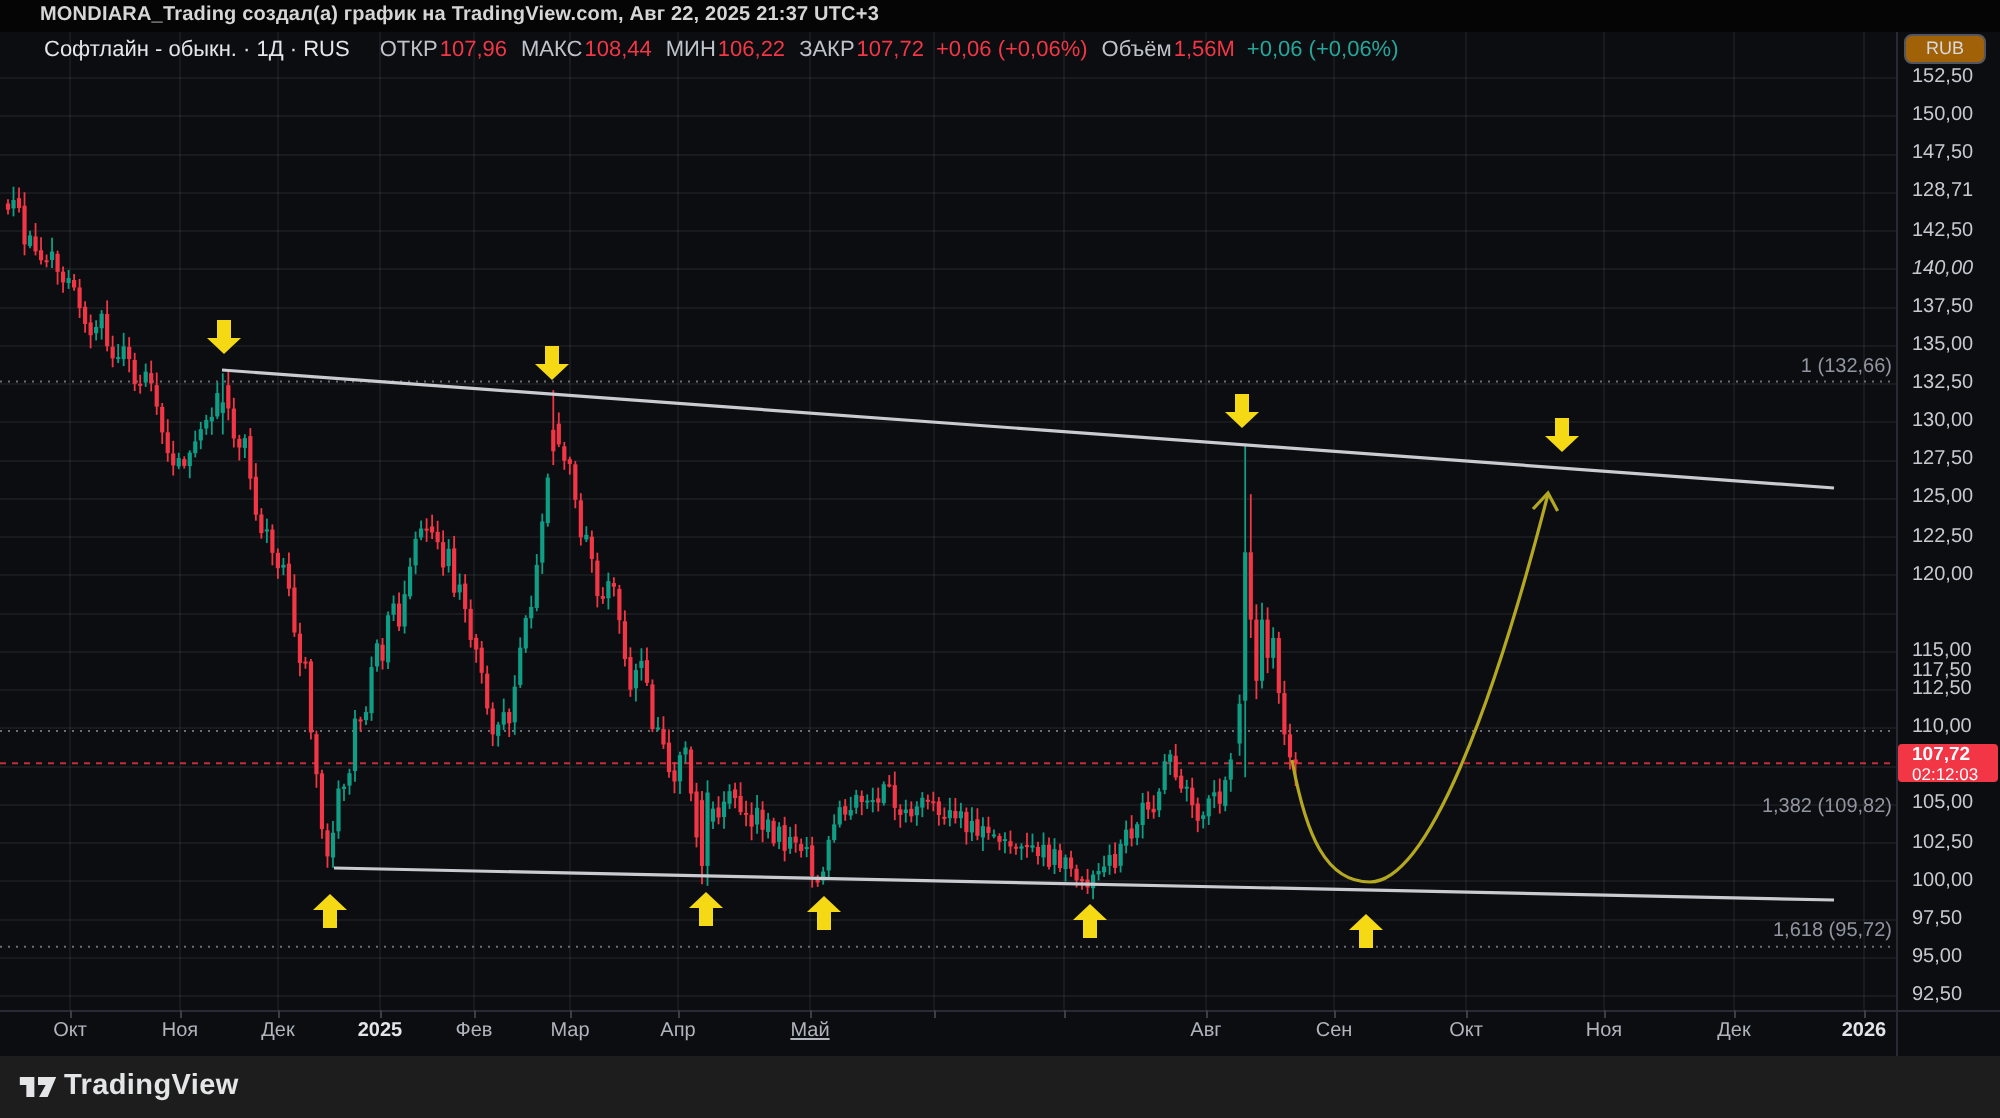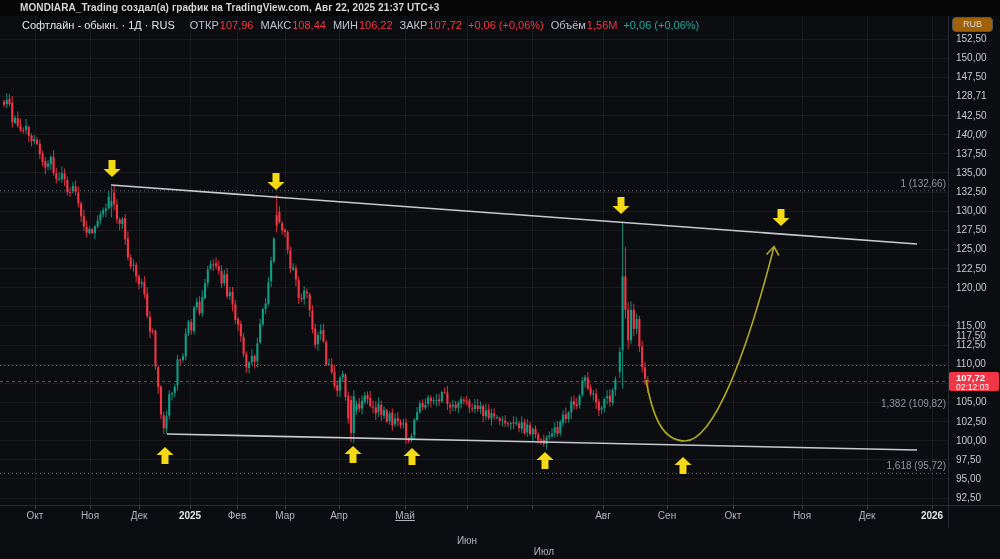--- a/index.html
+++ b/index.html
@@ -651,14 +651,21 @@
       <div class="tmark" style="left: 733px;"></div>
       <div class="ttick" style="left: 733px;">Окт</div>
       <div class="tmark" style="left: 802px;"></div>
       <div class="ttick" style="left: 802px;">Ноя</div>
       <div class="tmark" style="left: 867px;"></div>
       <div class="ttick" style="left: 867px;">Дек</div>
       <div class="tmark" style="left: 932px;"></div>
       <div class="ttick year" style="left: 932px;">2026</div>
     </div>
 
+  <div class="footer">
+    <svg class="tv-logo" width="20" height="15" viewBox="0 0 22 15">
+      <polygon points="1,2 9,2 9,13 4.6,13 4.6,6.4 1,6.4" fill="#e4e5e7"></polygon>
+      <polygon points="11,2 21,2 16.3,13 11.6,13 15.2,6.4 11,6.4" fill="#e4e5e7"></polygon>
+    </svg>
+    <span class="tv-brand">TradingView</span>
+  </div>
 
 </div>
 
 </body></html>

